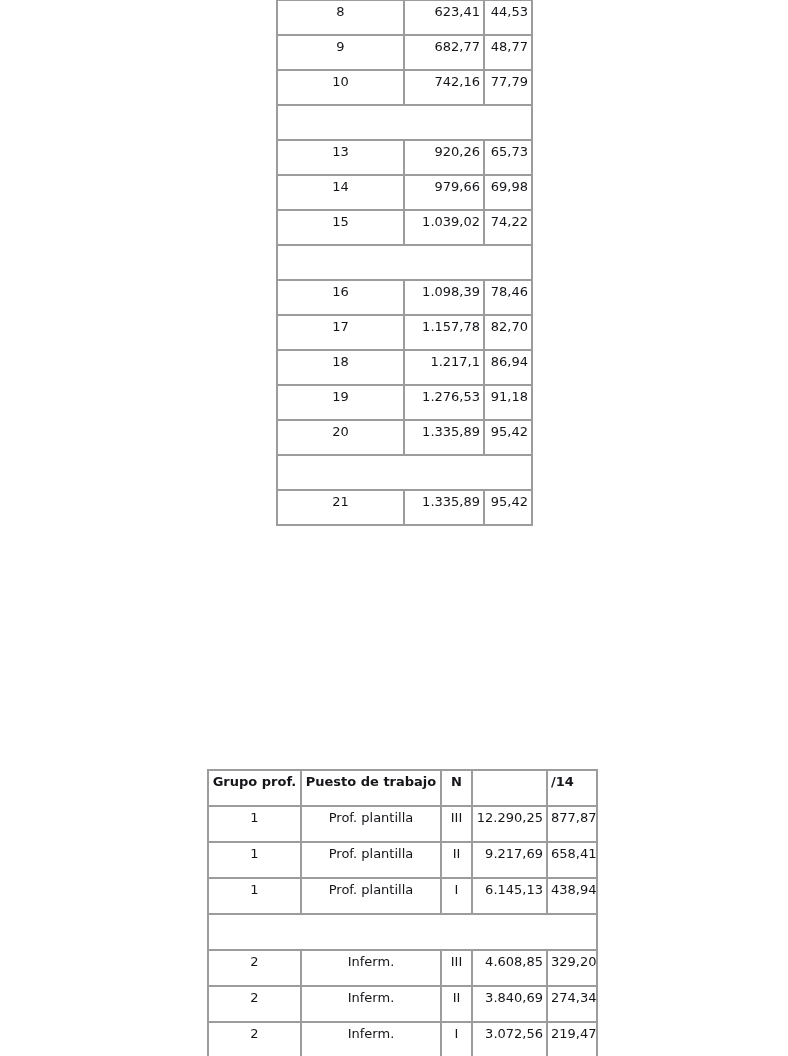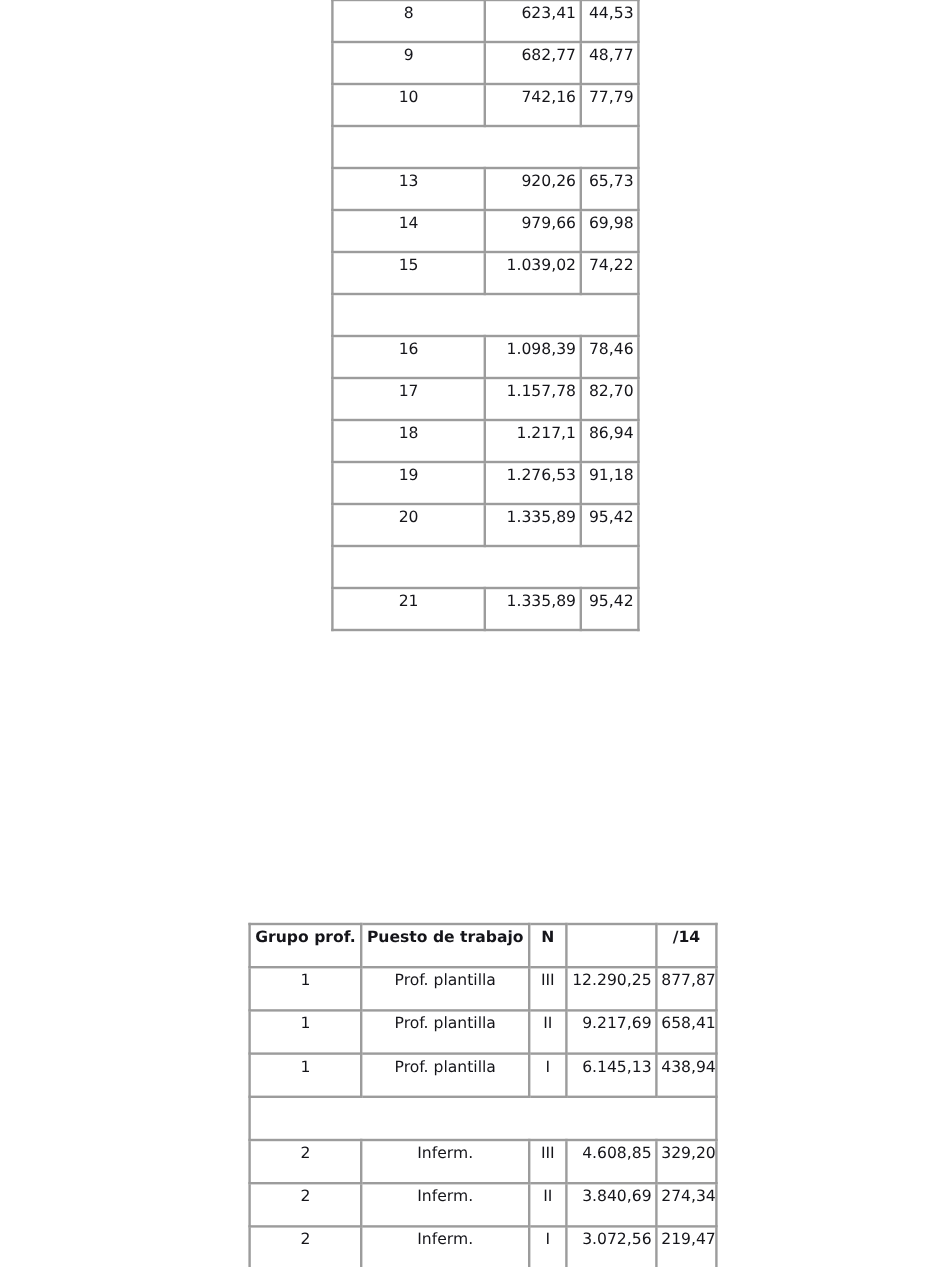--- a/index.html
+++ b/index.html
@@ -29,21 +29,21 @@
   .t1{position:absolute;left:276px;top:-1px;width:255px;}
   .t1 td{height:27px;}
   
   .t2{position:absolute;left:207px;top:769px;width:389px;}
   .t2 td,.t2 th{height:28px;}
   th{font-weight:bold;text-align:left;}
   .c-center{text-align:center;}
   .c-right{text-align:right;}
   .c-left{text-align:center;}
   .th-center{text-align:center;}
-  .th-right{text-align:center;}
+  .th-right{text-align:left;}
   .heading{position:absolute;left:8px;top:655px;}
   .heading p{
     margin:0 0 14px 0;
     font-size:13.5px;
     line-height:16px;
   }
 </style>
 </head>
 <body>
 

